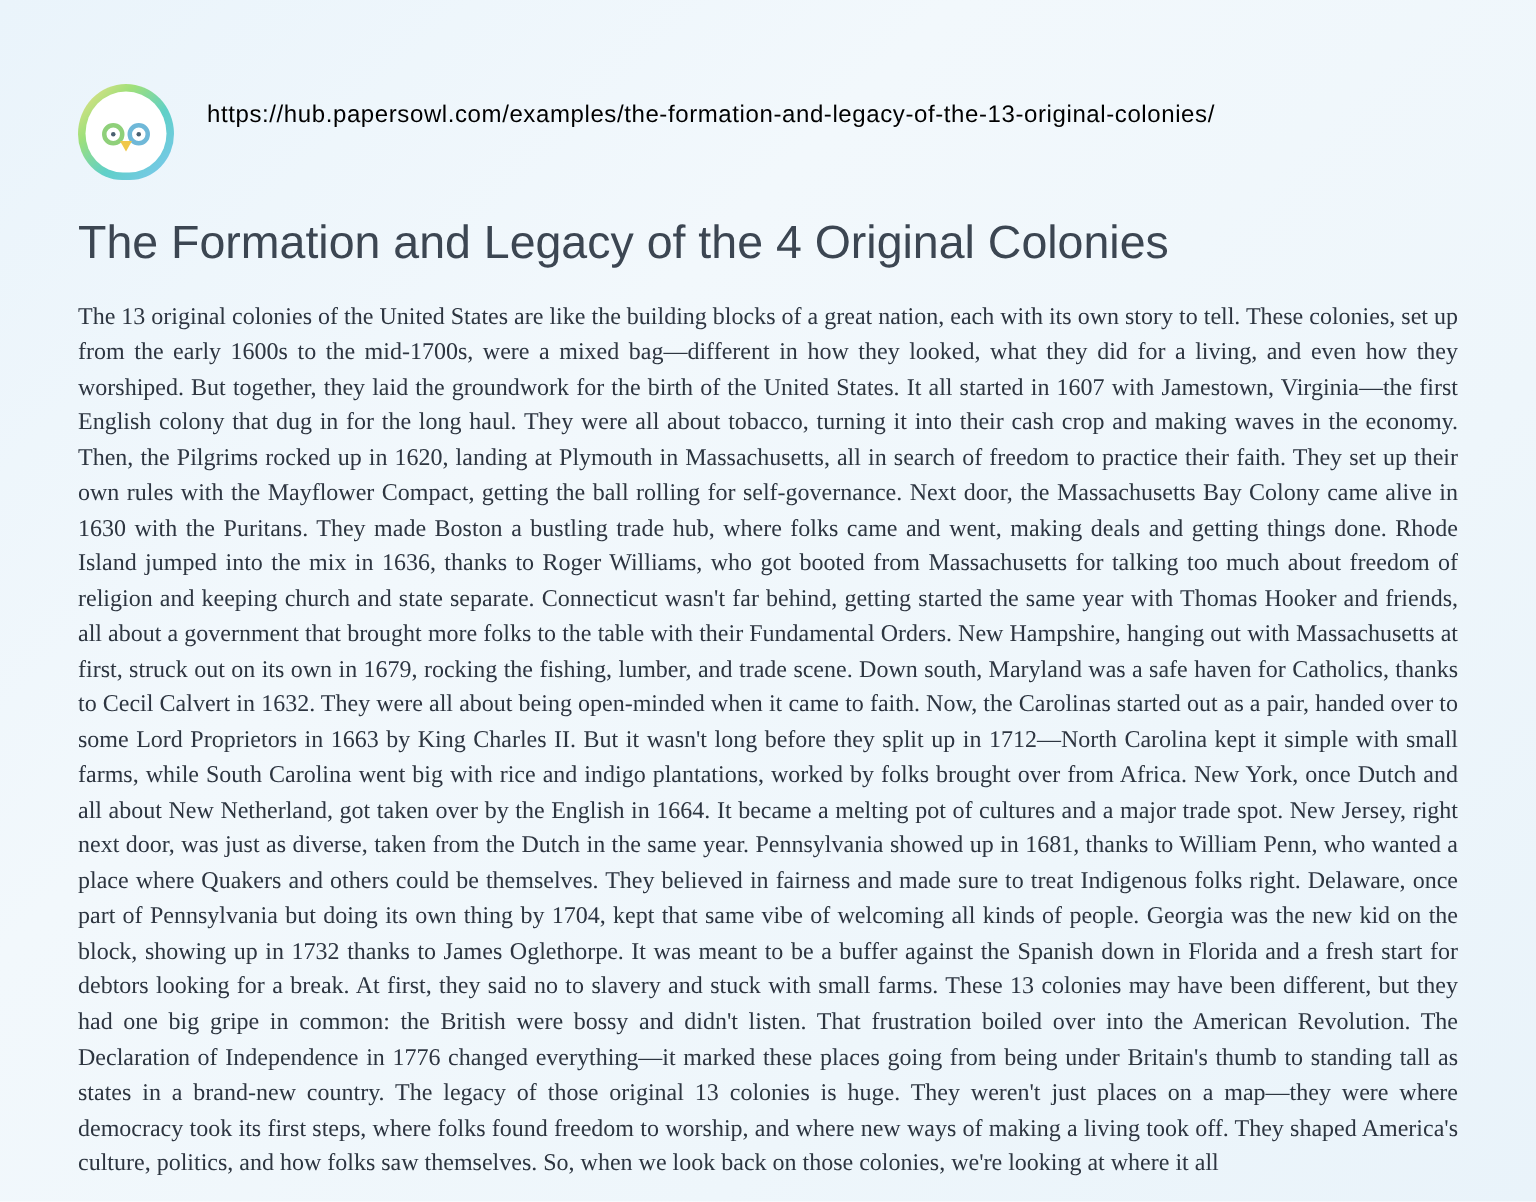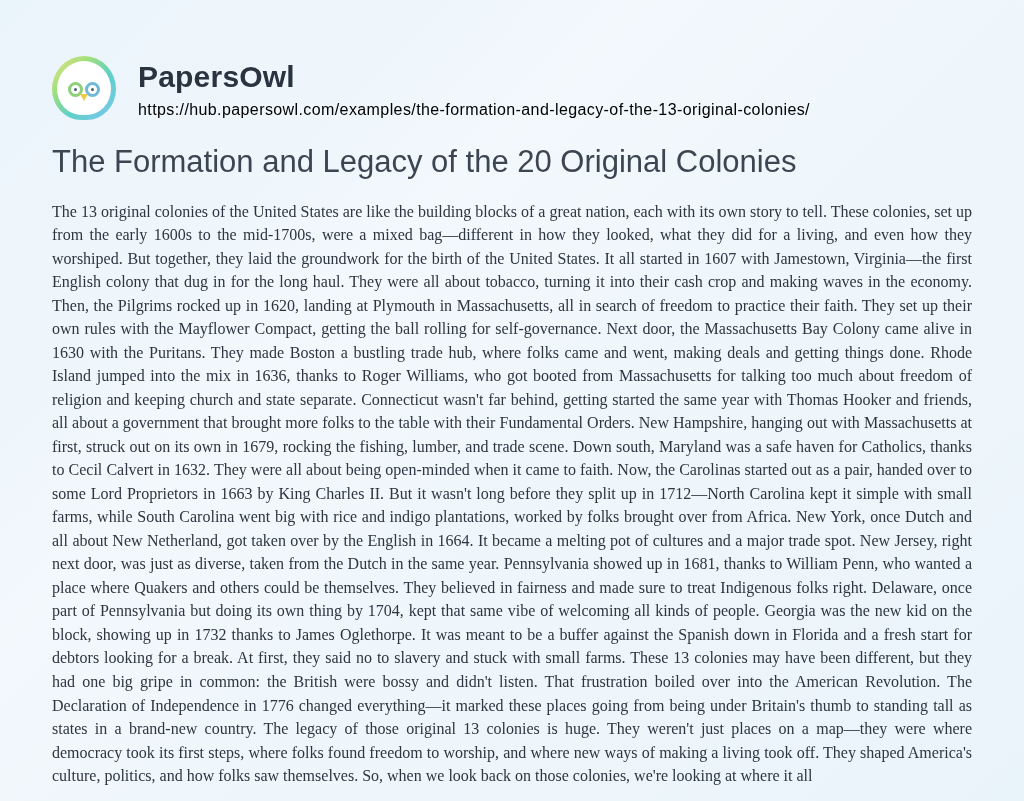--- a/index.html
+++ b/index.html
@@ -153,23 +153,22 @@
         <div class="owl-eye left">
           <span class="owl-pupil"></span>
         </div>
         <div class="owl-eye right">
           <span class="owl-pupil"></span>
         </div>
         <div class="owl-beak"></div>
       </div>
     </div>
     <div class="brand-block">
-      <div class="brand-name">PapersOwl</div>
       <div class="brand-url">https://hub.papersowl.com/examples/the-formation-and-legacy-of-the-13-original-colonies/</div>
     </div>
   </div>
 
   <div class="content">
-    <h1 class="doc-title">The Formation and Legacy of the 20 Original Colonies</h1>
+    <h1 class="doc-title">The Formation and Legacy of the 4 Original Colonies</h1>
     <p class="doc-body">The 13 original colonies of the United States are like the building blocks of a great nation, each with its own story to tell. These colonies, set up from the early 1600s to the mid-1700s, were a mixed bag—different in how they looked, what they did for a living, and even how they worshiped. But together, they laid the groundwork for the birth of the United States. It all started in 1607 with Jamestown, Virginia—the first English colony that dug in for the long haul. They were all about tobacco, turning it into their cash crop and making waves in the economy. Then, the Pilgrims rocked up in 1620, landing at Plymouth in Massachusetts, all in search of freedom to practice their faith. They set up their own rules with the Mayflower Compact, getting the ball rolling for self-governance. Next door, the Massachusetts Bay Colony came alive in 1630 with the Puritans. They made Boston a bustling trade hub, where folks came and went, making deals and getting things done. Rhode Island jumped into the mix in 1636, thanks to Roger Williams, who got booted from Massachusetts for talking too much about freedom of religion and keeping church and state separate. Connecticut wasn't far behind, getting started the same year with Thomas Hooker and friends, all about a government that brought more folks to the table with their Fundamental Orders. New Hampshire, hanging out with Massachusetts at first, struck out on its own in 1679, rocking the fishing, lumber, and trade scene. Down south, Maryland was a safe haven for Catholics, thanks to Cecil Calvert in 1632. They were all about being open-minded when it came to faith. Now, the Carolinas started out as a pair, handed over to some Lord Proprietors in 1663 by King Charles II. But it wasn't long before they split up in 1712—North Carolina kept it simple with small farms, while South Carolina went big with rice and indigo plantations, worked by folks brought over from Africa. New York, once Dutch and all about New Netherland, got taken over by the English in 1664. It became a melting pot of cultures and a major trade spot. New Jersey, right next door, was just as diverse, taken from the Dutch in the same year. Pennsylvania showed up in 1681, thanks to William Penn, who wanted a place where Quakers and others could be themselves. They believed in fairness and made sure to treat Indigenous folks right. Delaware, once part of Pennsylvania but doing its own thing by 1704, kept that same vibe of welcoming all kinds of people. Georgia was the new kid on the block, showing up in 1732 thanks to James Oglethorpe. It was meant to be a buffer against the Spanish down in Florida and a fresh start for debtors looking for a break. At first, they said no to slavery and stuck with small farms. These 13 colonies may have been different, but they had one big gripe in common: the British were bossy and didn't listen. That frustration boiled over into the American Revolution. The Declaration of Independence in 1776 changed everything—it marked these places going from being under Britain's thumb to standing tall as states in a brand-new country. The legacy of those original 13 colonies is huge. They weren't just places on a map—they were where democracy took its first steps, where folks found freedom to worship, and where new ways of making a living took off. They shaped America's culture, politics, and how folks saw themselves. So, when we look back on those colonies, we're looking at where it all</p>
   </div>
 
 </div>
 
 </body></html>

